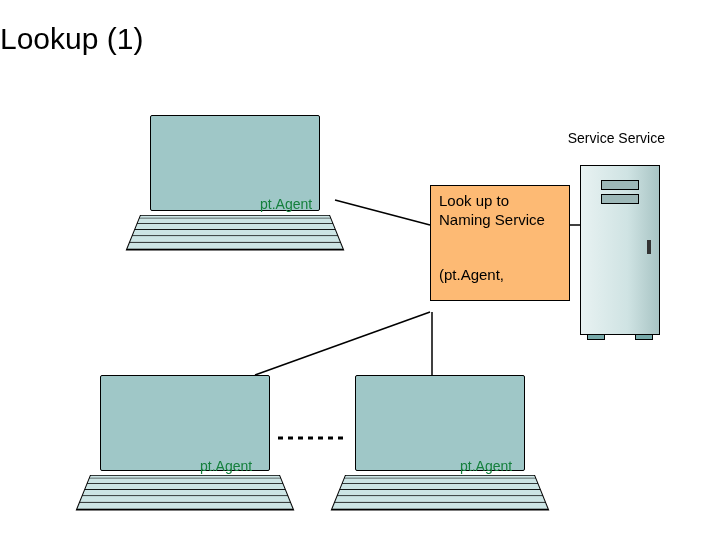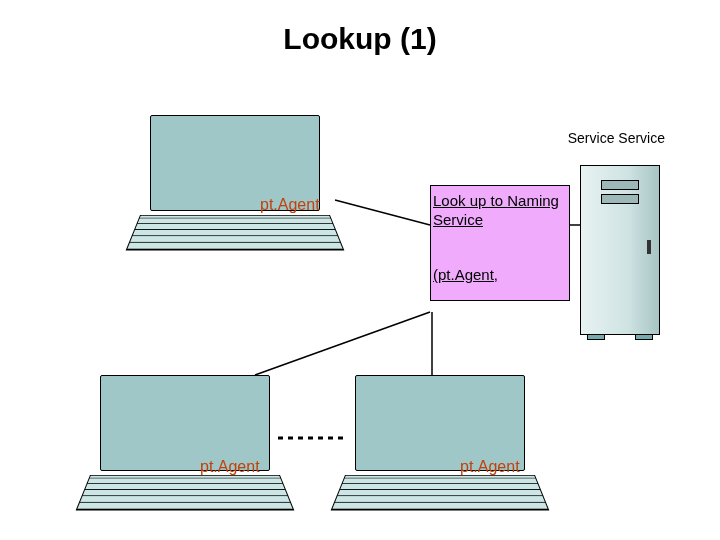--- a/index.html
+++ b/index.html
@@ -10,50 +10,47 @@
     font-family: Arial, Helvetica, sans-serif;
     background: #fff;
     position: relative;
     overflow: hidden;
   }
   .title {
     position: absolute;
     top: 22px;
     left: 0;
     width: 100%;
-    text-align: center;
     font-size: 30px;
     color: #000;
-    font-weight: bold;
   }
   .naming-service-label {
     position: absolute;
     top: 130px;
     right: 55px;
     font-size: 14px;
     color: #000;
   }
   .lookup-box {
     position: absolute;
     top: 185px;
     left: 430px;
     width: 140px;
-    background: #f0abfc;
+    background: #fdba74;
     border: 1px solid #000;
-    padding: 6px 2px;
+    padding: 6px 8px;
     font-size: 15px;
     line-height: 1.25;
-    text-decoration: underline;
   }
   .lookup-box .row1 { margin-bottom: 10px; }
   .lookup-box .row2 { margin-bottom: 10px; margin-top: 36px; }
   .ptagent {
     position: absolute;
-    font-size: 16px;
-    color: #c2410c;
+    font-size: 14px;
+    color: #15803d;
   }
 
   
   .laptop {
     position: absolute;
     width: 190px;
     height: 150px;
   }
   .laptop .screen {
     width: 170px;

